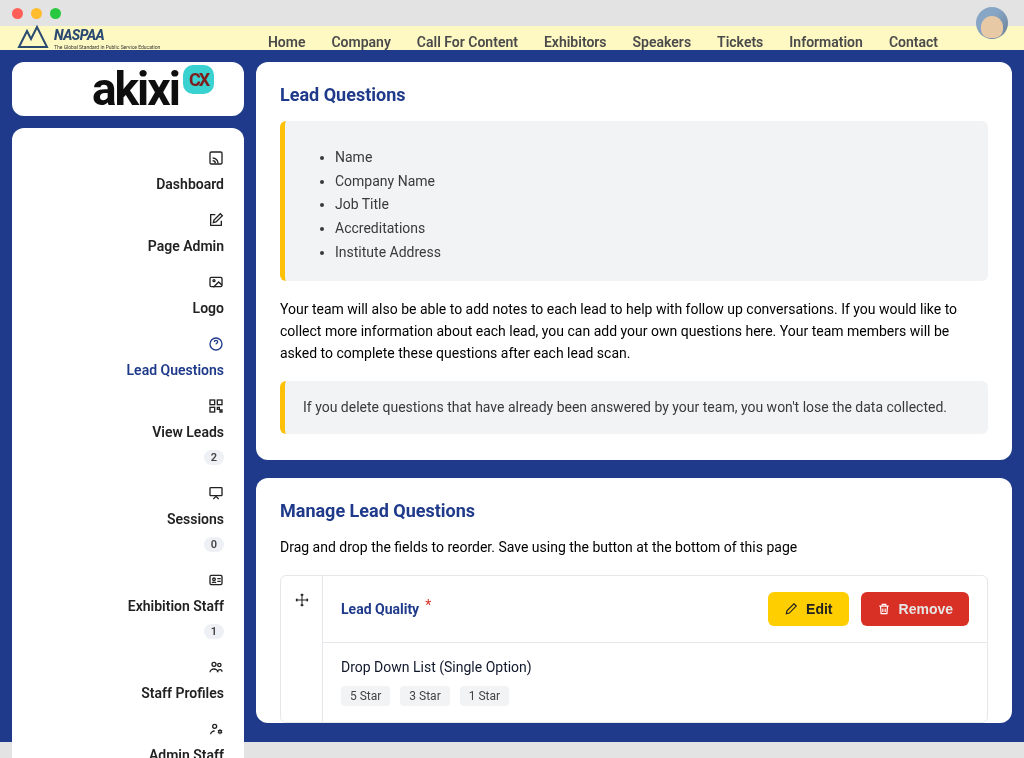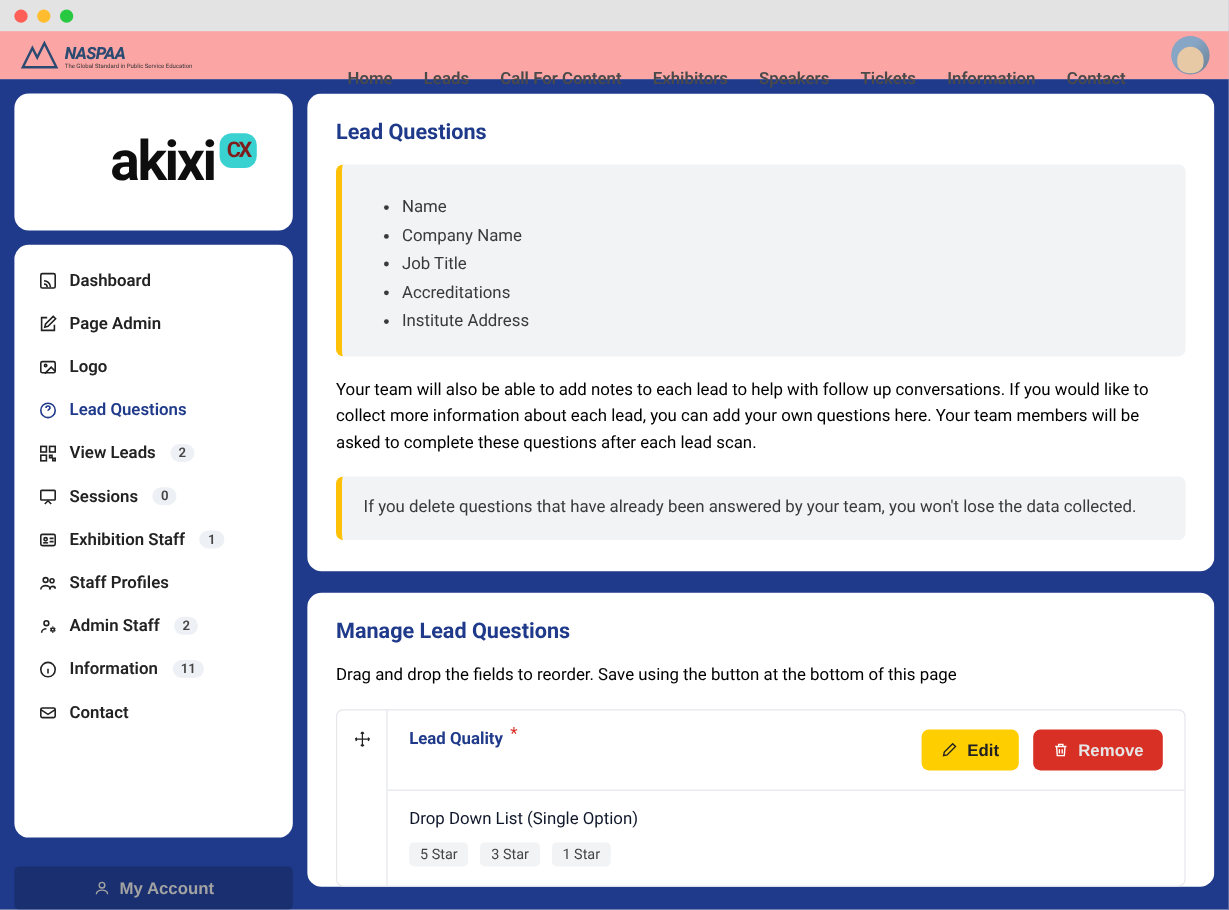--- a/index.html
+++ b/index.html
@@ -17,24 +17,24 @@
   padding: 0 12px;
   gap: 8px;
   background: #e3e3e3;
 }
 .traffic-dot { width: 11px; height: 11px; border-radius: 50%; }
 .dot-red { background: #ff5f57; }
 .dot-yellow { background: #febc2e; }
 .dot-green { background: #28c840; }
 
 .top-bar {
-  height: 40px;
-  background: #fca5a5;
-  display: flex;
-  align-items: center;
+  height: 24px;
+  background: #fef9c3;
+  display: flex;
+  align-items: flex-end;
   padding: 0 16px;
   gap: 20px;
 }
 .top-logo {
   display: flex;
   align-items: center;
   gap: 4px;
 }
 .top-logo svg { display: block; }
 .header-logo-text { font-weight: 800; font-size: 14px; color: #2a4a72; letter-spacing: -0.5px; font-style: italic;}
@@ -44,40 +44,41 @@
 .avatar { width: 32px; height: 32px; border-radius: 50%; background: linear-gradient(135deg, #87a5c4 40%, #6a7f94 100%); display:flex; align-items:center; justify-content:center; overflow:hidden; margin-left:12px;}
 .avatar-inner { width:22px; height:22px; background: #e8c9a6; border-radius:50% 50% 40% 40%; position:relative; top:4px;}
 
 .app-shell { background: #1f3a8a; height: calc(758px - 66px); display: flex; padding: 12px 12px 0 12px; gap: 12px; }
 
 
 .sidebar { width: 232px; display: flex; flex-direction: column; gap: 12px; }
 .brand-card {
   background: #fff;
   border-radius: 12px;
-  height: 114px;
+  height: 154px;
   display: flex;
   align-items: center;
   justify-content: center;
   padding-left: 46px;
 }
 .brand-logo { font-size: 46px; font-weight: 700; color: #0e0e0e; letter-spacing: -2px; display:flex; align-items:center;}
 .brand-cx { background:#3ad1d1; color:#7f1d1d; font-size:18px; font-weight:700; border-radius:10px; padding:4px 6px; position:relative; top:-10px; left:4px;}
 
 .nav-card { background: #fff; border-radius: 12px; padding: 14px 10px; flex:1; display:flex; flex-direction:column; gap:4px;}
 .nav-item {
   display: flex;
-  align-items: flex-start;
+  align-items: flex-end;
   gap: 10px;
   padding: 8px 10px;
   border-radius: 8px;
   font-size: 14px;
   color: #222;
   font-weight: 600;
   cursor: pointer;
+  flex-direction: column;
 }
 .nav-item.active { color: #1f3a8a; }
 .nav-icon { width: 16px; height: 16px; display:flex; align-items:center; justify-content:center; flex-shrink:0;}
 .nav-badge { background:#edf0f4; color:#444; font-size:11px; font-weight:600; border-radius:10px; padding:1px 7px; margin-left:2px;}
 
 .account-btn {
   margin-top: 12px;
   background: #1a2f6f;
   color: #a3a3a3;
   font-size: 14px;
@@ -126,21 +127,21 @@
   border-right: 1px solid #e5e7eb;
   display:flex;
   justify-content:center;
   padding-top:16px;
 }
 .field-content { flex:1; }
 .field-head {
   padding: 16px 18px;
   border-bottom: 1px solid #e5e7eb;
   display:flex;
-  align-items:flex-start;
+  align-items:center;
   gap:12px;
 }
 .field-title { color: #1f3a8a; font-weight: 700; font-size: 14px; }
 .req { color:#d93025; font-size:14px; position:relative; top:-4px; left:-6px;}
 .btn {
   border: none;
   border-radius: 6px;
   padding: 9px 16px;
   font-size: 14px;
   font-weight: 600;
@@ -173,21 +174,21 @@
     <svg width="34" height="26" viewBox="0 0 34 26">
       <path d="M3 23 L11 7 L15 15 L21 3 L31 23 Z" fill="none" stroke="#2a4a72" stroke-width="2"></path>
     </svg>
     <div>
       <span class="header-logo-text">NASPAA</span>
       <span class="header-logo-tag">The Global Standard in Public Service Education</span>
     </div>
   </div>
   <nav class="top-nav">
     <a>Home</a>
-    <a>Leads</a>
+    <a>Company</a>
     <a>Call For Content</a>
     <a>Exhibitors</a>
     <a>Speakers</a>
     <a>Tickets</a>
     <a>Information</a>
     <a>Contact</a>
     <div class="avatar">
         <div class="avatar-inner"></div>
       </div>
   </nav>

